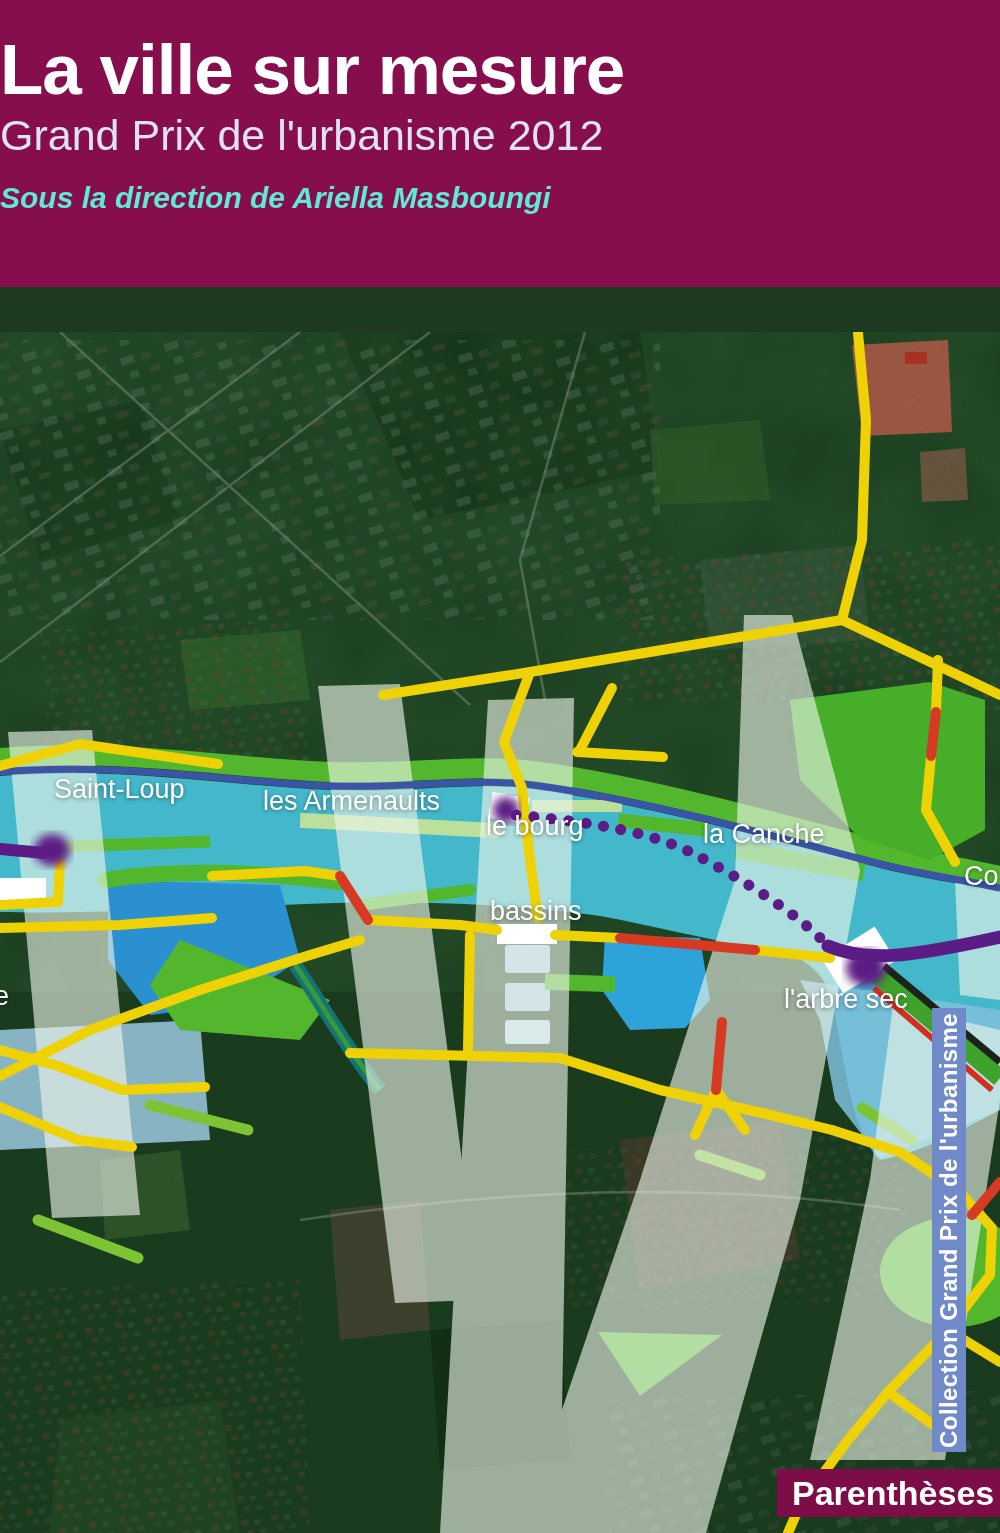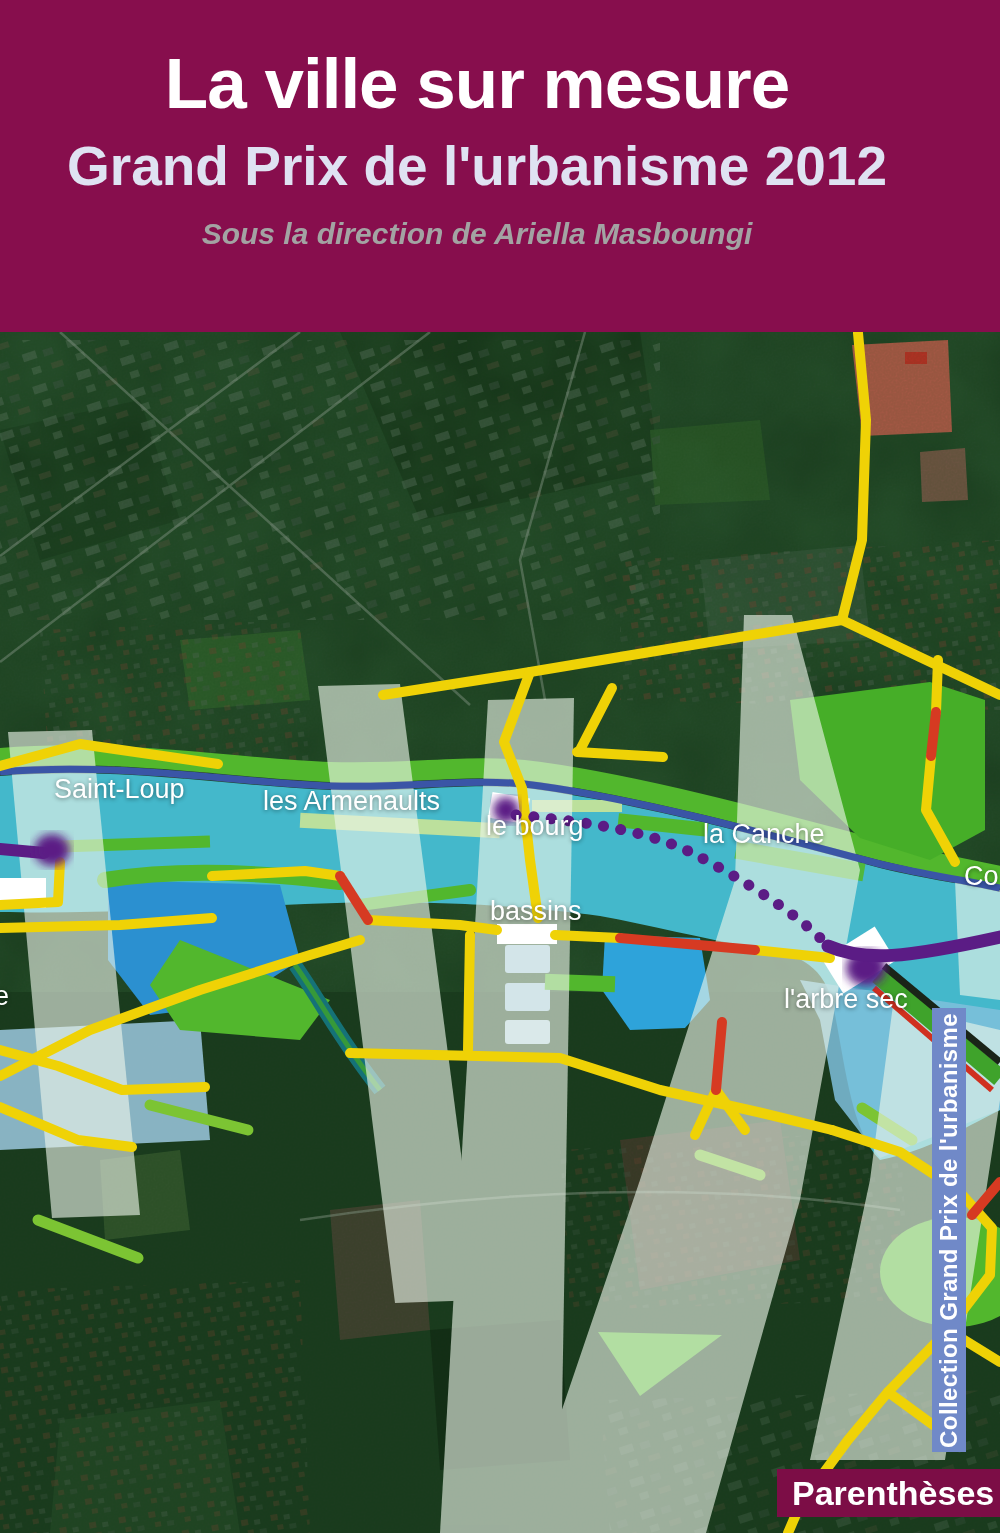--- a/index.html
+++ b/index.html
@@ -2,30 +2,30 @@
 <html style="--header-bg: #870E4D; --publisher-bg: #7C0D46; --collection-strip-bg: #7089C8; --homage-text: #5E8BCE; --subtitle-text: #DFE2F2; --river: #44B8CB; --lake: #2EA3DA; --bright-green: #52B72D; --pale-band: #EDF6EA; --road-yellow: #EFD206; --road-red: #D63A22; --route-purple: #5B1C85; --channel-blue: #3A55A6;"><head>
 <meta charset="utf-8">
 <style>
   html,body{margin:0;padding:0;background:#222;}
   .cover{
     position:relative;width:1000px;height:1533px;overflow:hidden;
     font-family:"Liberation Sans",sans-serif;background:#1e3b22;
   }
   
   .header{
-    position:absolute;left:0;top:0;width:1000px;height:332px;
+    position:absolute;left:0;top:0;width:1000px;height:287px;
     background:var(--header-bg);
-    display:flex;flex-direction:column;align-items:center;
-    padding:48px 46px 0 0;box-sizing:border-box;
+    display:flex;flex-direction:column;align-items:flex-start;
+    padding:34px 46px 0 0;box-sizing:border-box;
   }
   .t1{font-size:71px;font-weight:700;color:#ffffff;line-height:1.0;letter-spacing:-1px;}
   .t2{font-size:53px;font-weight:700;color:var(--subtitle-text);line-height:1.02;margin-top:8px;}
-  .t3{font-size:55px;font-weight:700;color:var(--subtitle-text);line-height:1.02;margin-top:19px;}
+  .t3{font-size:43px;font-weight:400;color:var(--subtitle-text);line-height:1.02;margin-top:9px;}
   .t4{font-size:37px;font-weight:700;color:var(--homage-text);line-height:1.02;margin-top:13px;}
-  .t5{font-size:30px;font-weight:700;font-style:italic;color:#a3a3a3;line-height:1.02;margin-top:25px;}
+  .t5{font-size:30px;font-weight:700;font-style:italic;color:#5eead4;line-height:1.02;margin-top:25px;}
   
   .map{position:absolute;left:0;top:332px;width:1000px;height:1201px;display:block;}
   .map text{font-family:"Liberation Sans",sans-serif;font-size:27px;fill:#ffffff;
             filter:drop-shadow(0 1px 2px rgba(0,0,0,.45));}
   .f-river{fill:var(--river);}
   .f-lake{fill:var(--lake);}
   .f-band{fill:var(--pale-band);}
   .s-yel{stroke:var(--road-yellow);fill:none;stroke-linecap:round;stroke-linejoin:round;}
   .s-red{stroke:var(--road-red);fill:none;stroke-linecap:round;stroke-linejoin:round;}
   .s-grn{stroke:var(--bright-green);fill:none;stroke-linecap:round;stroke-linejoin:round;}

